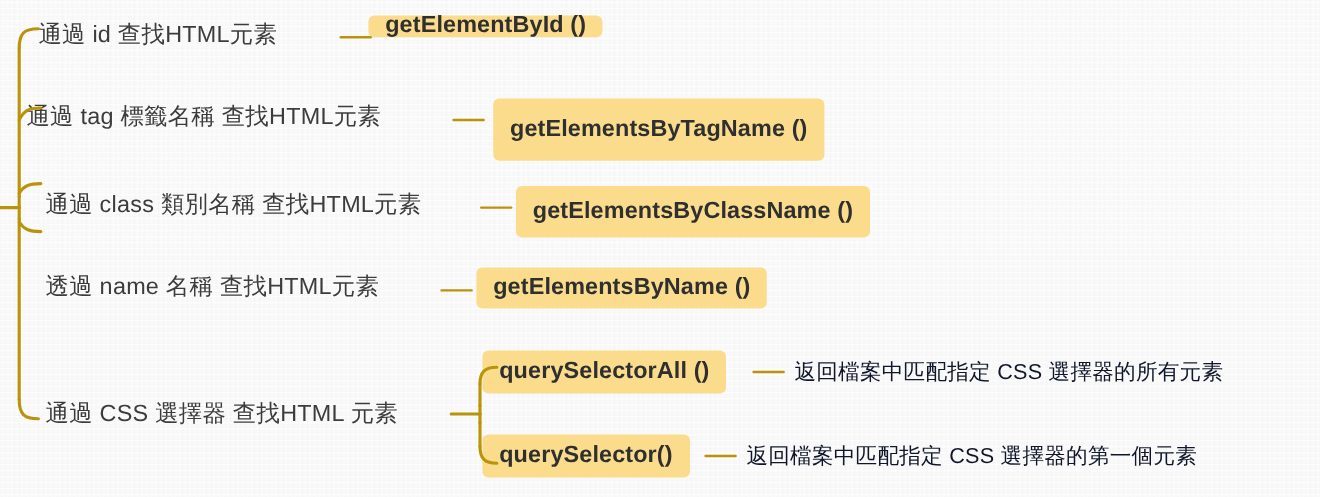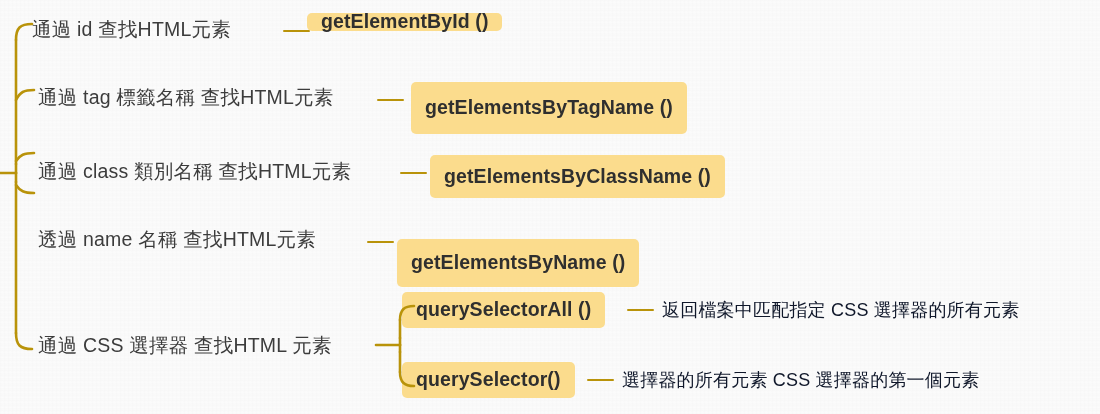--- a/index.html
+++ b/index.html
@@ -132,35 +132,35 @@
       <path d="M400,320 C400,310 404,306 414,306"></path>
 
       <path d="M400,372 C400,382 404,386 414,386"></path>
     </g>
   </svg>
 
   <div class="node-label" style="left:32px; top:20px;">通過 id 查找HTML元素</div>
   <div class="connector" style="left:283px; top:30px; width:27px;"></div>
   <div class="badge" style="left:307px; top:13px; height:18px;">getElementById ()</div>
 
-  <div class="node-label" style="left:38px; top:88px;">通過 tag 標籤名稱 查找HTML元素</div>
+  <div class="node-label" style="left:22px; top:88px;">通過 tag 標籤名稱 查找HTML元素</div>
   <div class="connector" style="left:377px; top:99px; width:27px;"></div>
   <div class="badge" style="left:411px; top:82px; height:52px;">getElementsByTagName ()</div>
 
   <div class="node-label" style="left:38px; top:162px;">通過 class 類別名稱 查找HTML元素</div>
   <div class="connector" style="left:400px; top:172px; width:27px;"></div>
   <div class="badge" style="left:430px; top:155px; height:43px;">getElementsByClassName ()</div>
 
   <div class="node-label" style="left:38px; top:230px;">透過 name 名稱 查找HTML元素</div>
   <div class="connector" style="left:367px; top:241px; width:27px;"></div>
-  <div class="badge" style="left:397px; top:223px; height:48px;margin-top:16px;">getElementsByName ()</div>
+  <div class="badge" style="left:397px; top:223px; height:34px;">getElementsByName ()</div>
 
   <div class="node-label" style="left:38px; top:336px;">通過 CSS 選擇器 查找HTML 元素</div>
 
   <div class="badge" style="left:402px; top:292px; height:36px;">querySelectorAll ()</div>
   <div class="connector" style="left:627px; top:309px; width:27px;"></div>
   <div class="desc-label" style="left:662px; top:301px;">返回檔案中匹配指定 CSS 選擇器的所有元素</div>
 
   <div class="badge" style="left:402px; top:362px; height:36px;">querySelector()</div>
   <div class="connector" style="left:587px; top:379px; width:27px;"></div>
-  <div class="desc-label" style="left:622px; top:371px;">選擇器的所有元素 CSS 選擇器的第一個元素</div>
+  <div class="desc-label" style="left:622px; top:371px;">返回檔案中匹配指定 CSS 選擇器的第一個元素</div>
 
 </div>
 
 </body></html>

